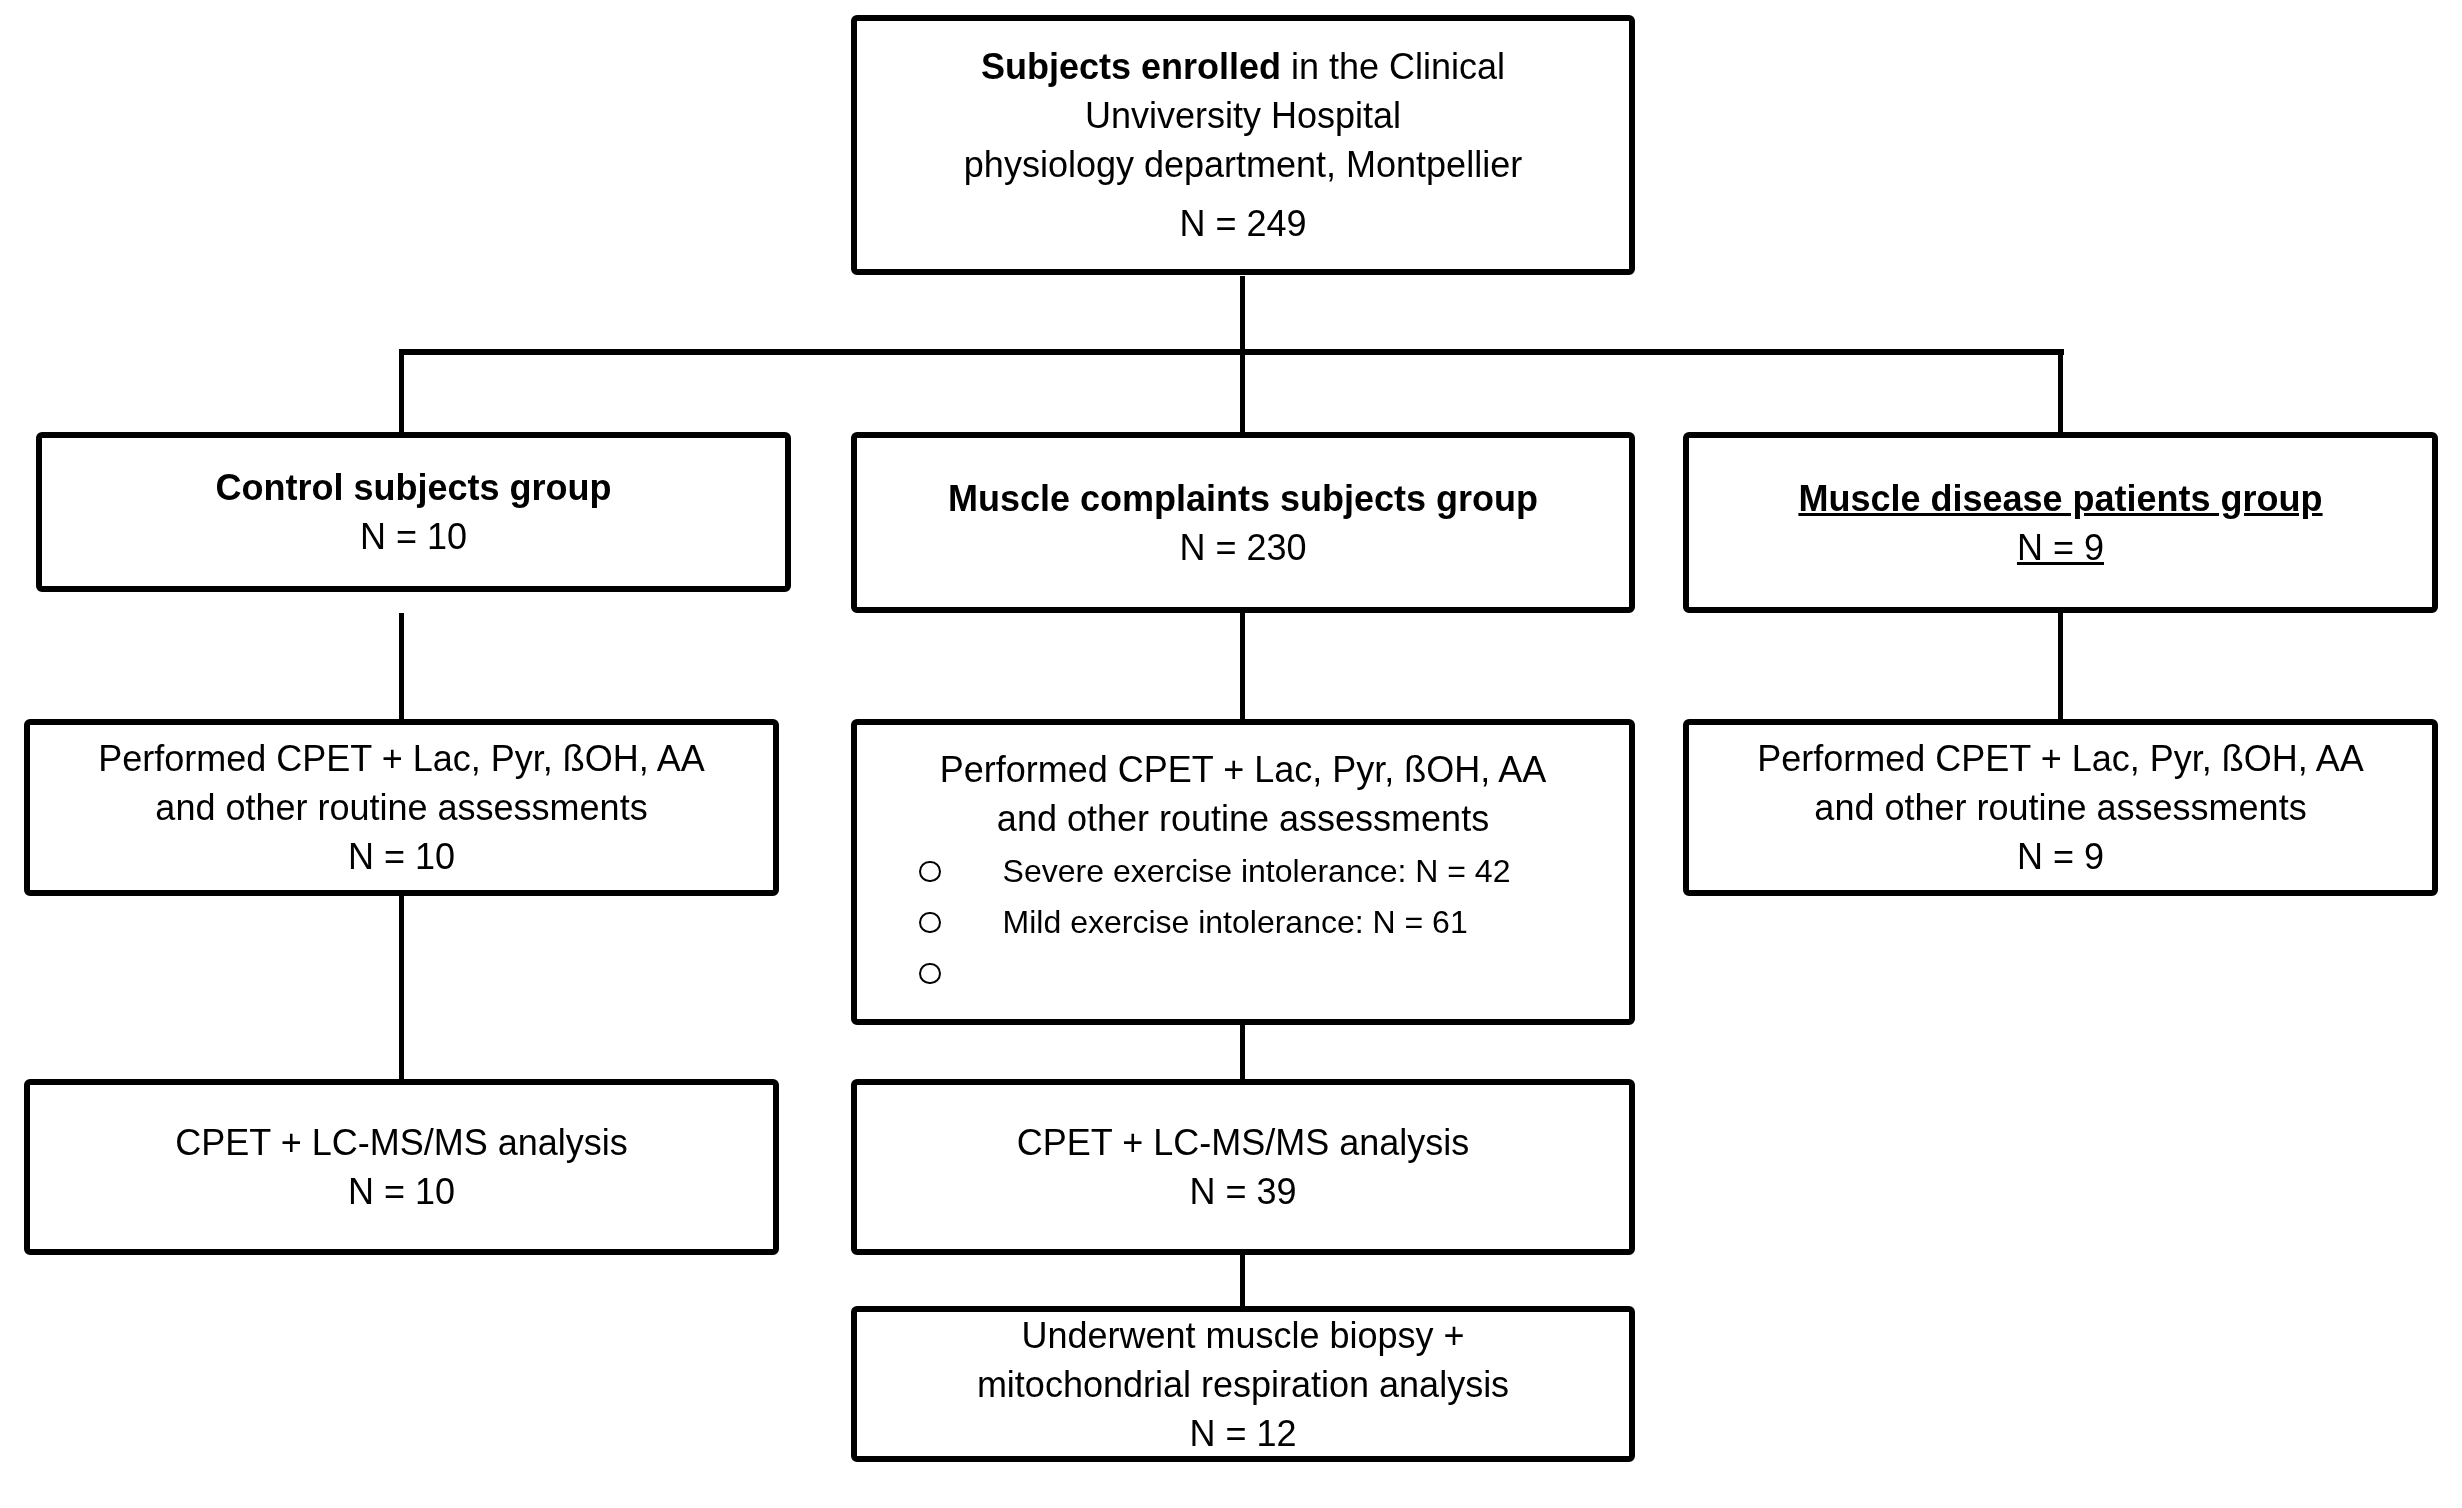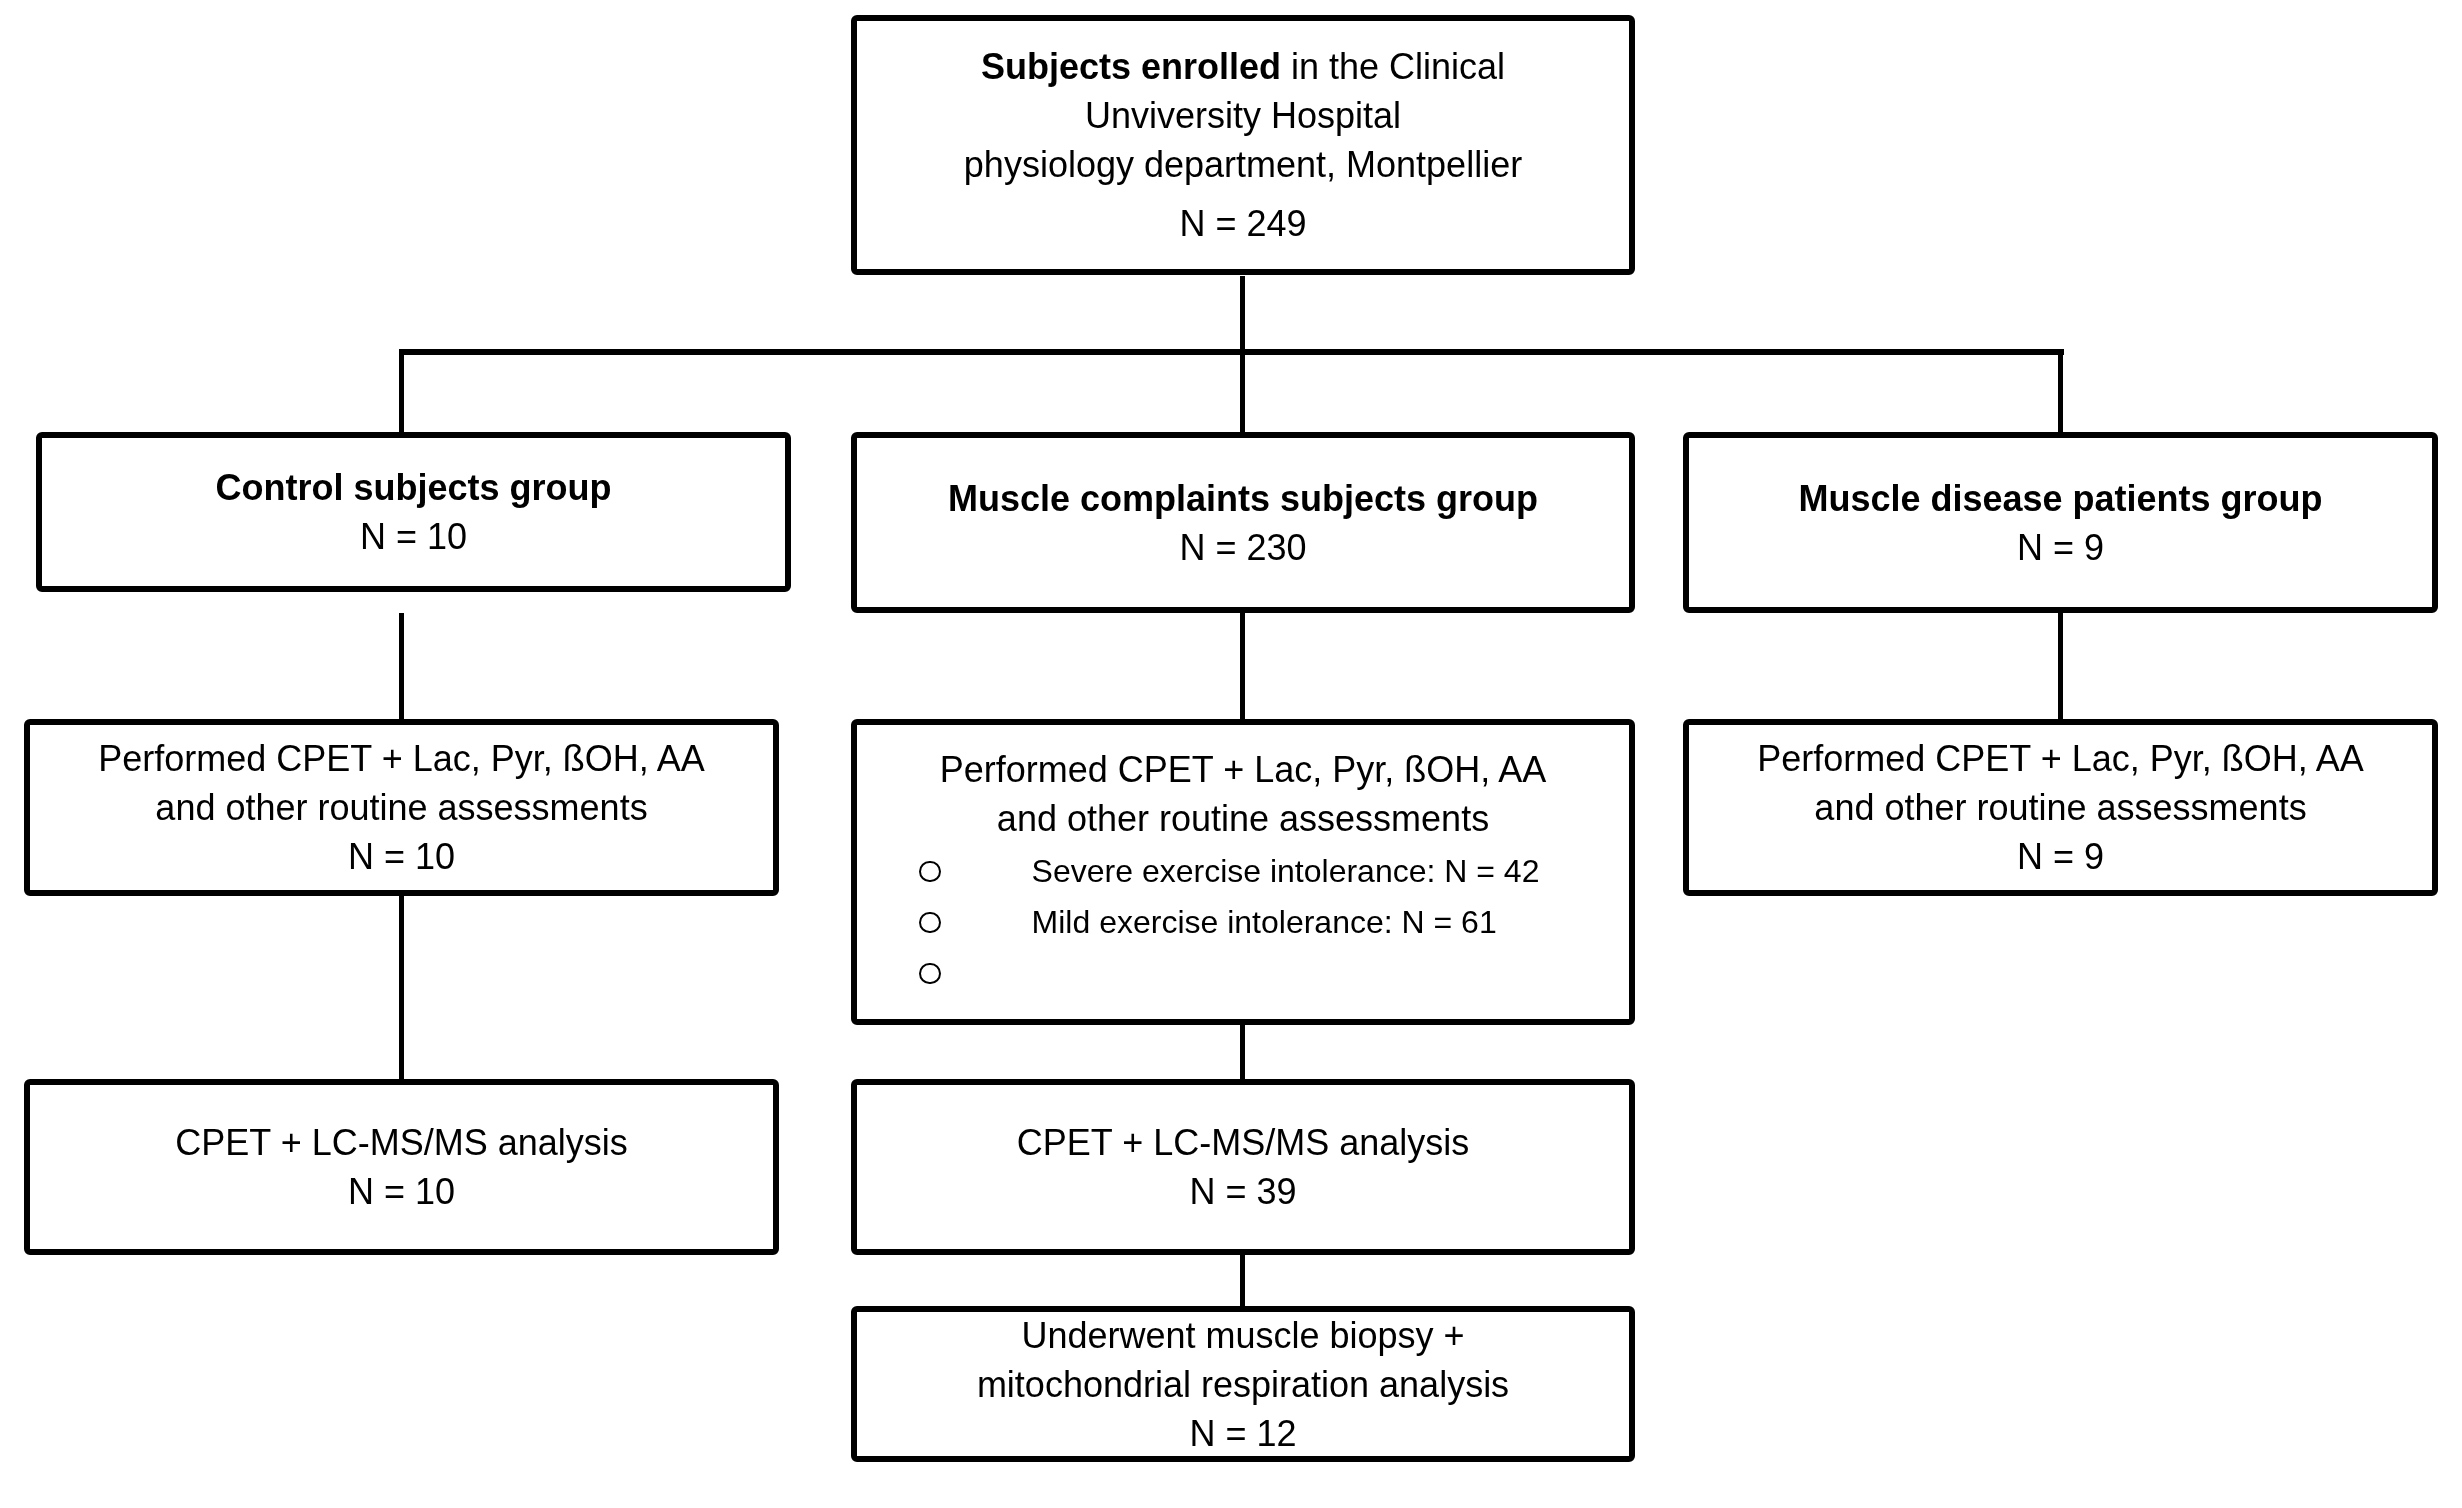--- a/index.html
+++ b/index.html
@@ -44,36 +44,35 @@
     flex-direction: column;
   }
   .bullet-row {
     display: flex;
     align-items: center;
     text-align: left;
     padding-left: 45px;
     height: 51px;
     font-size: 32px;
     line-height: 46px;
-    gap: 29px;
   }
   .bullet-circle {
     flex: 0 0 auto;
     width: 17.3px;
     height: 17.3px;
     border: 2.2px solid #000000;
     border-radius: 50%;
     background: #ffffff;
     margin-right: 62px;
   }
   
   .b-enroll   { left: 851px; top: 15px;   width: 784px; height: 260px; }
   .b-ctrl-grp { left: 36px;   top: 432px;  width: 755px; height: 160px; }
   .b-musc-grp { left: 851px; top: 432px;  width: 784px; height: 181px; }
-  .b-dis-grp  { left: 1683px; top: 432px;  width: 755px; height: 181px; }
+  .b-dis-grp  { left: 1683px; top: 432px;  width: 755px; height: 181px; text-decoration: underline; }
   .b-ctrl-ass { left: 24px;   top: 719px; width: 755px; height: 177px; }
   .b-musc-ass { left: 851px; top: 719px; width: 784px; height: 306px; }
   .b-dis-ass  { left: 1683px; top: 719px; width: 755px; height: 177px; }
   .b-ctrl-lc  { left: 24px;   top: 1079px; width: 755px; height: 176px; }
   .b-musc-lc  { left: 851px; top: 1079px; width: 784px; height: 176px; }
   .b-biopsy   { left: 851px; top: 1306px; width: 784px; height: 156px; }
   
   .c-top-drop   { left: 1240px; top: 276px;  width: 5px;    height: 157px; }
   .c-branch     { left: 399px;  top: 349px;  width: 1665px; height: 5.8px;  }
   .c-left-drop  { left: 399px;  top: 349px;  width: 5px;    height: 83px; }

